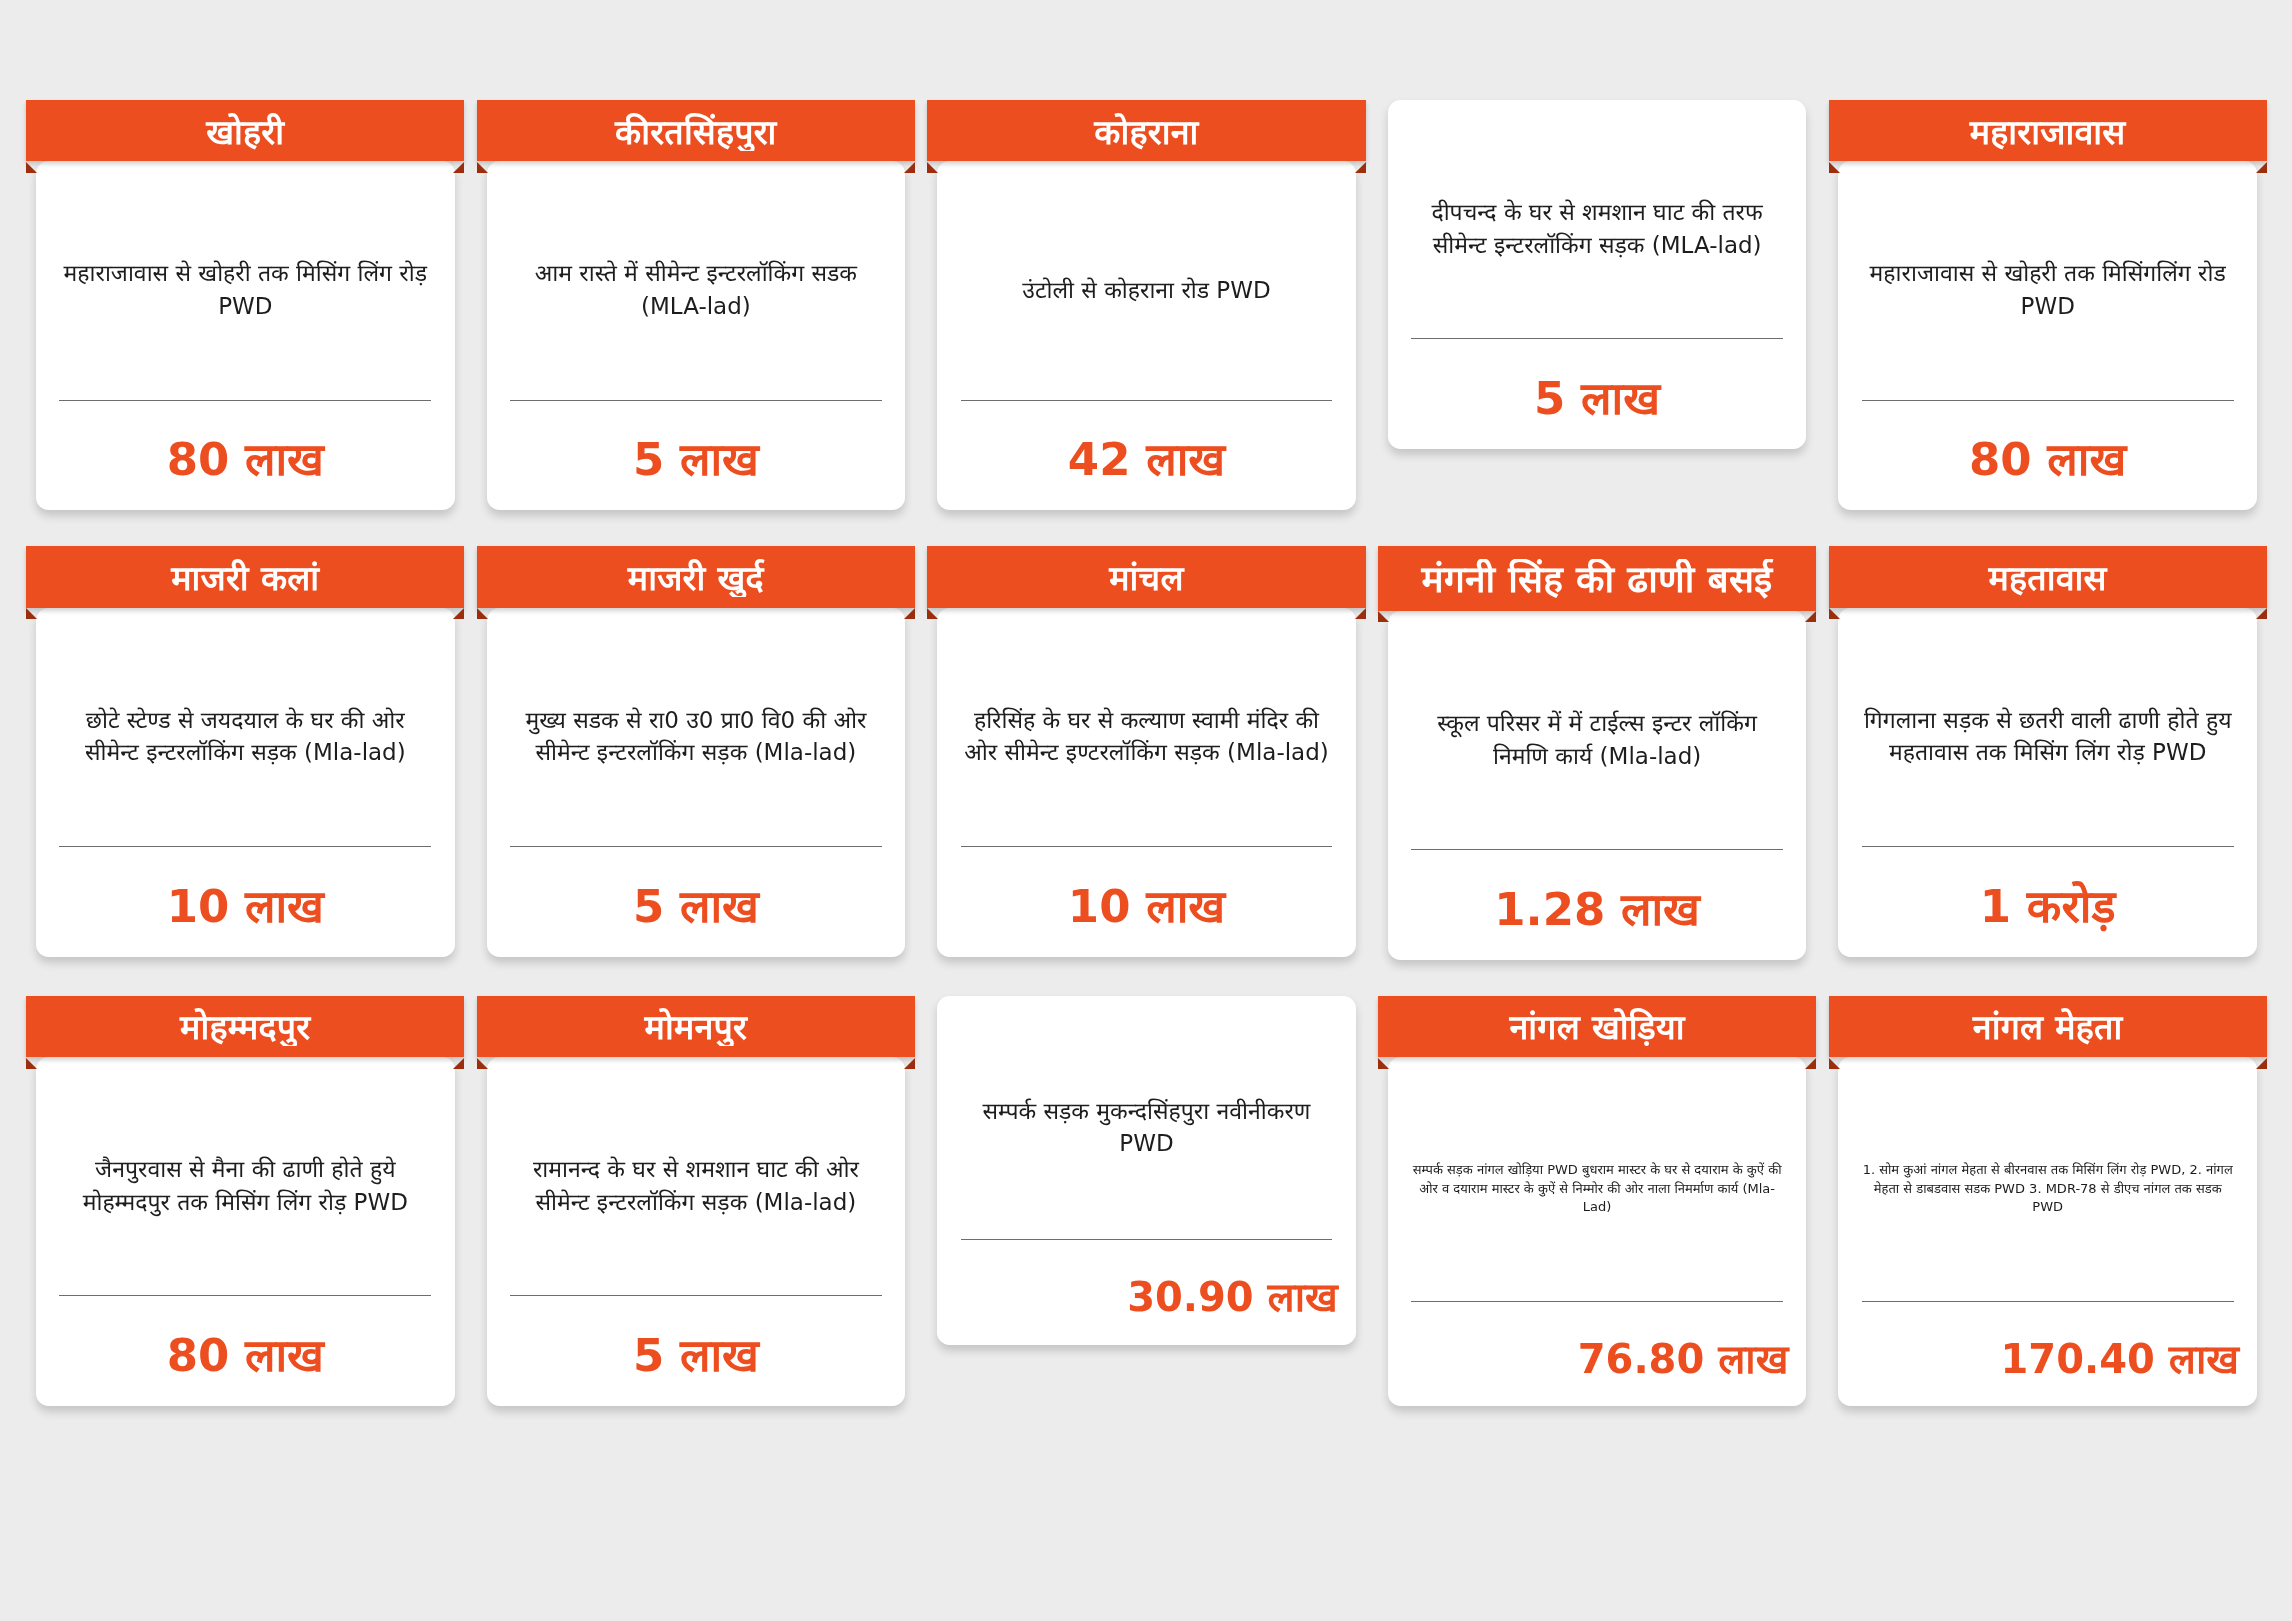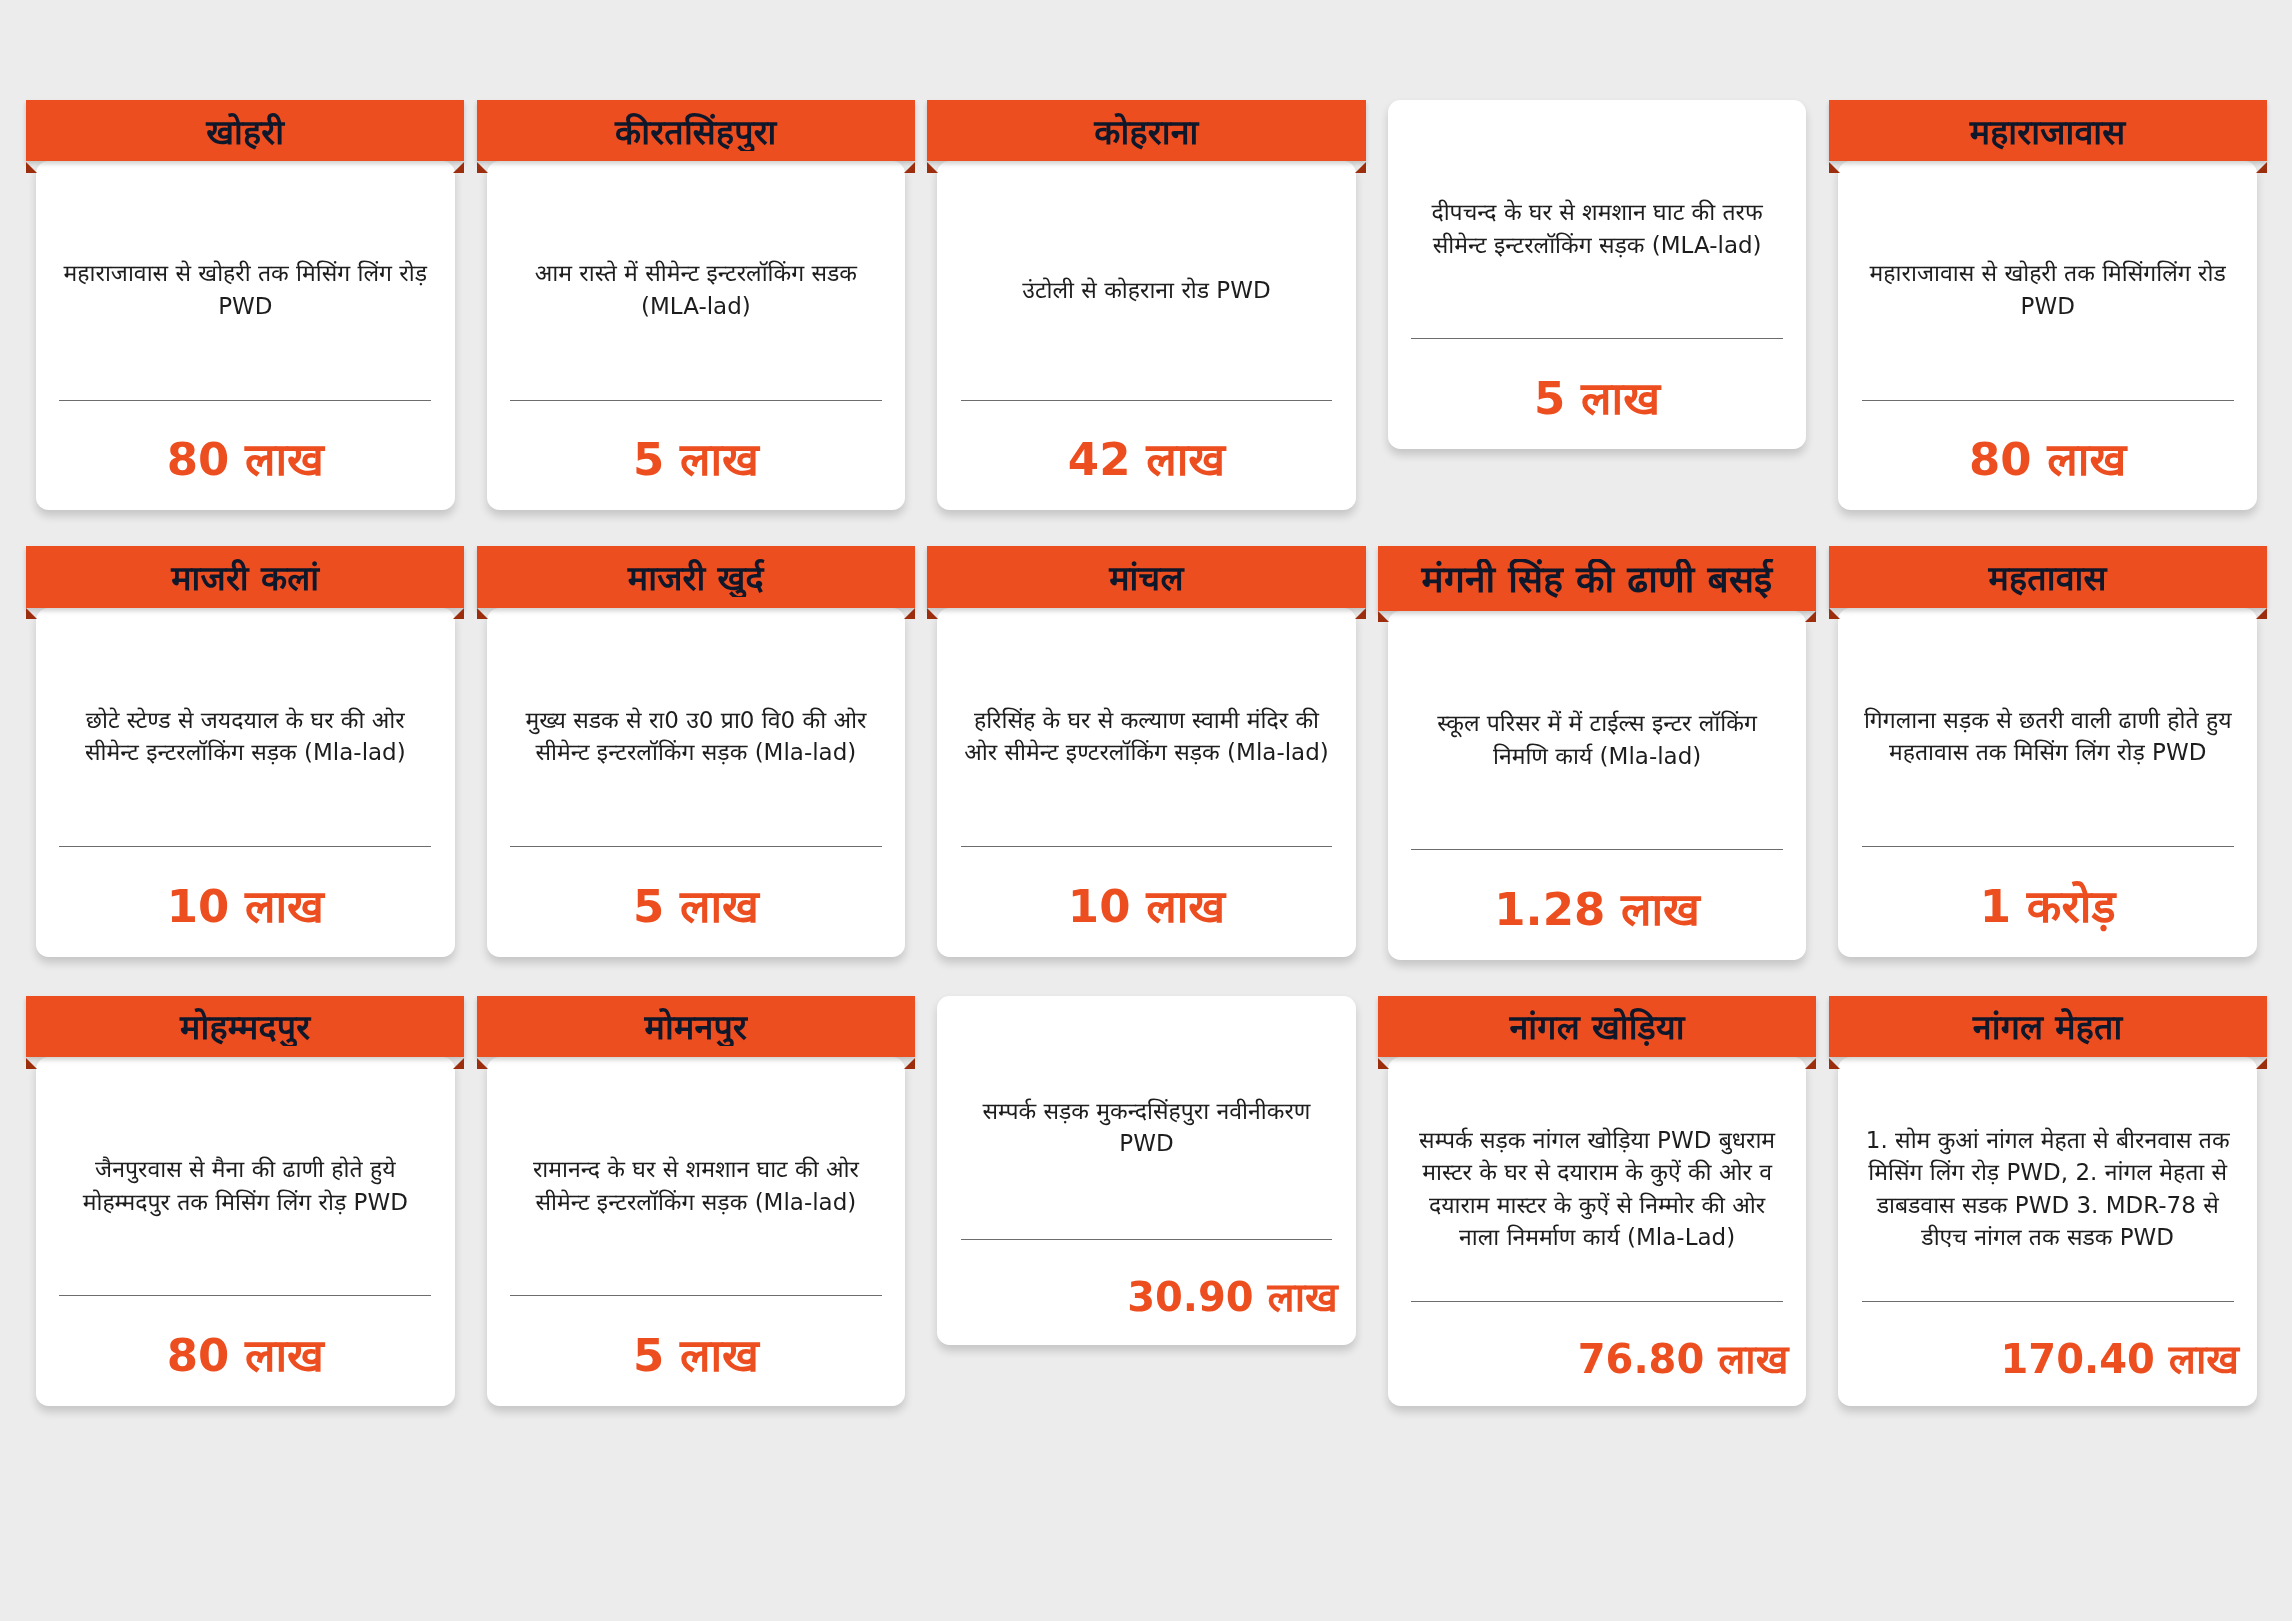--- a/index.html
+++ b/index.html
@@ -27,21 +27,21 @@
   .card {
     position: relative;
     display: flex;
     flex-direction: column;
     align-items: stretch;
   }
   
   .ribbon {
     position: relative;
     background: #ed4e20;
-    color: #0f172a;
+    color: #ffffff;
     text-align: center;
     padding: 12.5px 5.4px 10.7px 5.4px;
     font-size: 34px;
     font-weight: 700;
     line-height: 1.12;
     letter-spacing: 0.2px;
     z-index: 3;
     width: calc(100% + 19.7px);
     margin-left: -9.9px;
     box-shadow: 0 2.7px 4.5px rgba(0,0,0,0.18);
@@ -87,21 +87,21 @@
     display: flex;
     align-items: center;
     justify-content: center;
     text-align: center;
     color: #1d1d1d;
     font-size: 23px;
     line-height: 1.42;
     padding: 5.4px 1.8px 9px 1.8px;
   }
   .desc.small {
-    font-size: 23px;
+    font-size: 13px;
     line-height: 1.4;
   }
   .amount-wrap {
     flex: 0 0 auto;
   }
   .divider {
     height: 0.9px;
     background: #6d6d6d;
     margin: 0 5.4px 16px 5.4px;
   }

